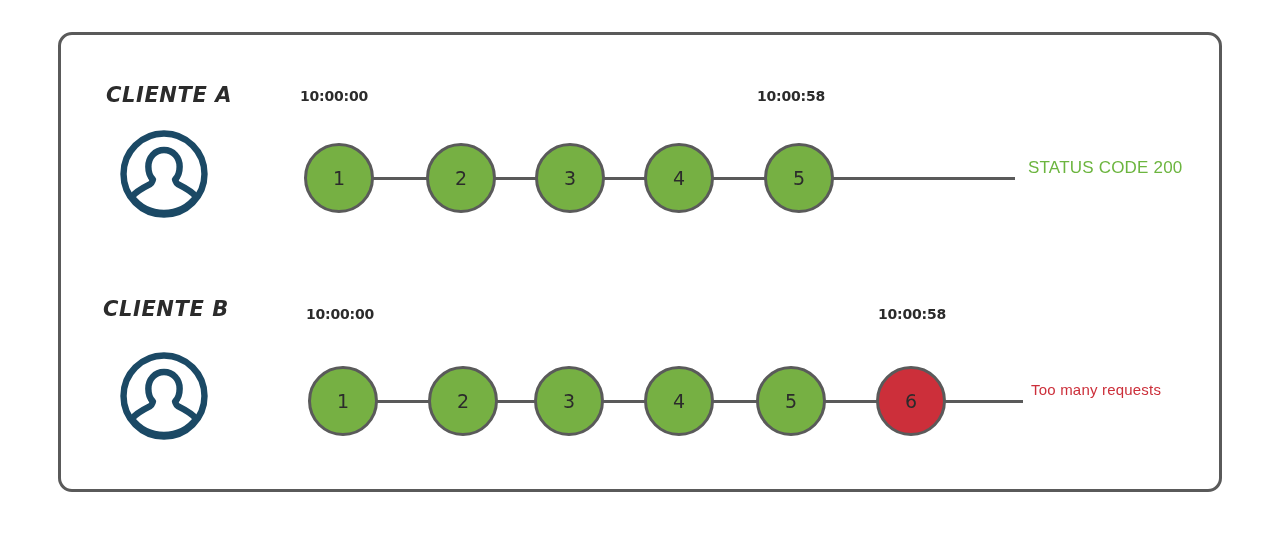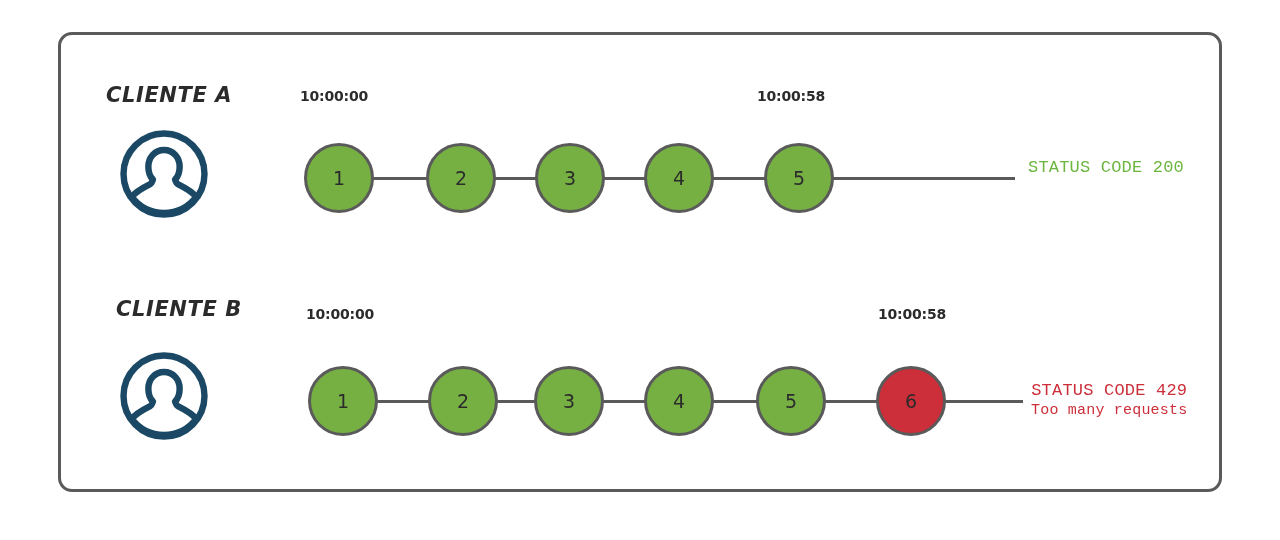--- a/index.html
+++ b/index.html
@@ -96,21 +96,21 @@
     font-size: 19px;
     color: #2b2b2b;
     line-height: 1;
   }
   .node-ok   { background: #76b043; }
   .node-fail { background: #cc2f3a; }
 
   
   .status {
     position: absolute;
-    font-family: Liberation Mono, monospace;
+    font-family: Liberation Sans, sans-serif;
     text-align: center;
     white-space: nowrap;
     line-height: 1.22;
   }
   .status .code {
     display: block;
     font-size: 17px;
     font-weight: 400;
     letter-spacing: 0.2px;
   }
@@ -165,21 +165,21 @@
       <span>5</span>
     </div>
 
     <div class="status status-ok" style="left:1028px; top:158px;">
       <span class="code">STATUS CODE 200</span>
     </div>
   </div>
 
   <div class="row row-b">
 
-    <div class="client-label" style="left:116px; top:297px;">CLIENTE B</div>
+    <div class="client-label" style="left:103px; top:297px;">CLIENTE B</div>
 
     <div class="avatar" style="left:118px; top:350px;">
       <svg viewBox="0 0 100 100" xmlns="http://www.w3.org/2000/svg">
         <circle cx="50" cy="50" r="44" fill="none" stroke="#1b4965" stroke-width="7"></circle>
         <path d="M50 24 c-10 0 -17 8 -17 18 c0 6 2 11 5 14 c-1 2 -1 4 -3 5
                  c-8 4 -16 8 -20 14 a44 44 0 0 0 70 0 c-4 -6 -12 -10 -20 -14
                  c-2 -1 -2 -3 -3 -5 c3 -3 5 -8 5 -14 c0 -10 -7 -18 -17 -18 z" fill="none" stroke="#1b4965" stroke-width="7" stroke-linejoin="round"></path>
       </svg>
     </div>
 
@@ -202,18 +202,17 @@
       <span>4</span>
     </div>
     <div class="node node-ok" style="left:756px; top:366px;">
       <span>5</span>
     </div>
     <div class="node node-fail" style="left:876px; top:366px;">
       <span>6</span>
     </div>
 
     <div class="status status-fail" style="left:1031px; top:381px;">
-      <span class="code">STATUS CODE 429</span>
       <span class="detail">Too many requests</span>
     </div>
   </div>
 
 </div>
 
 </body></html>

